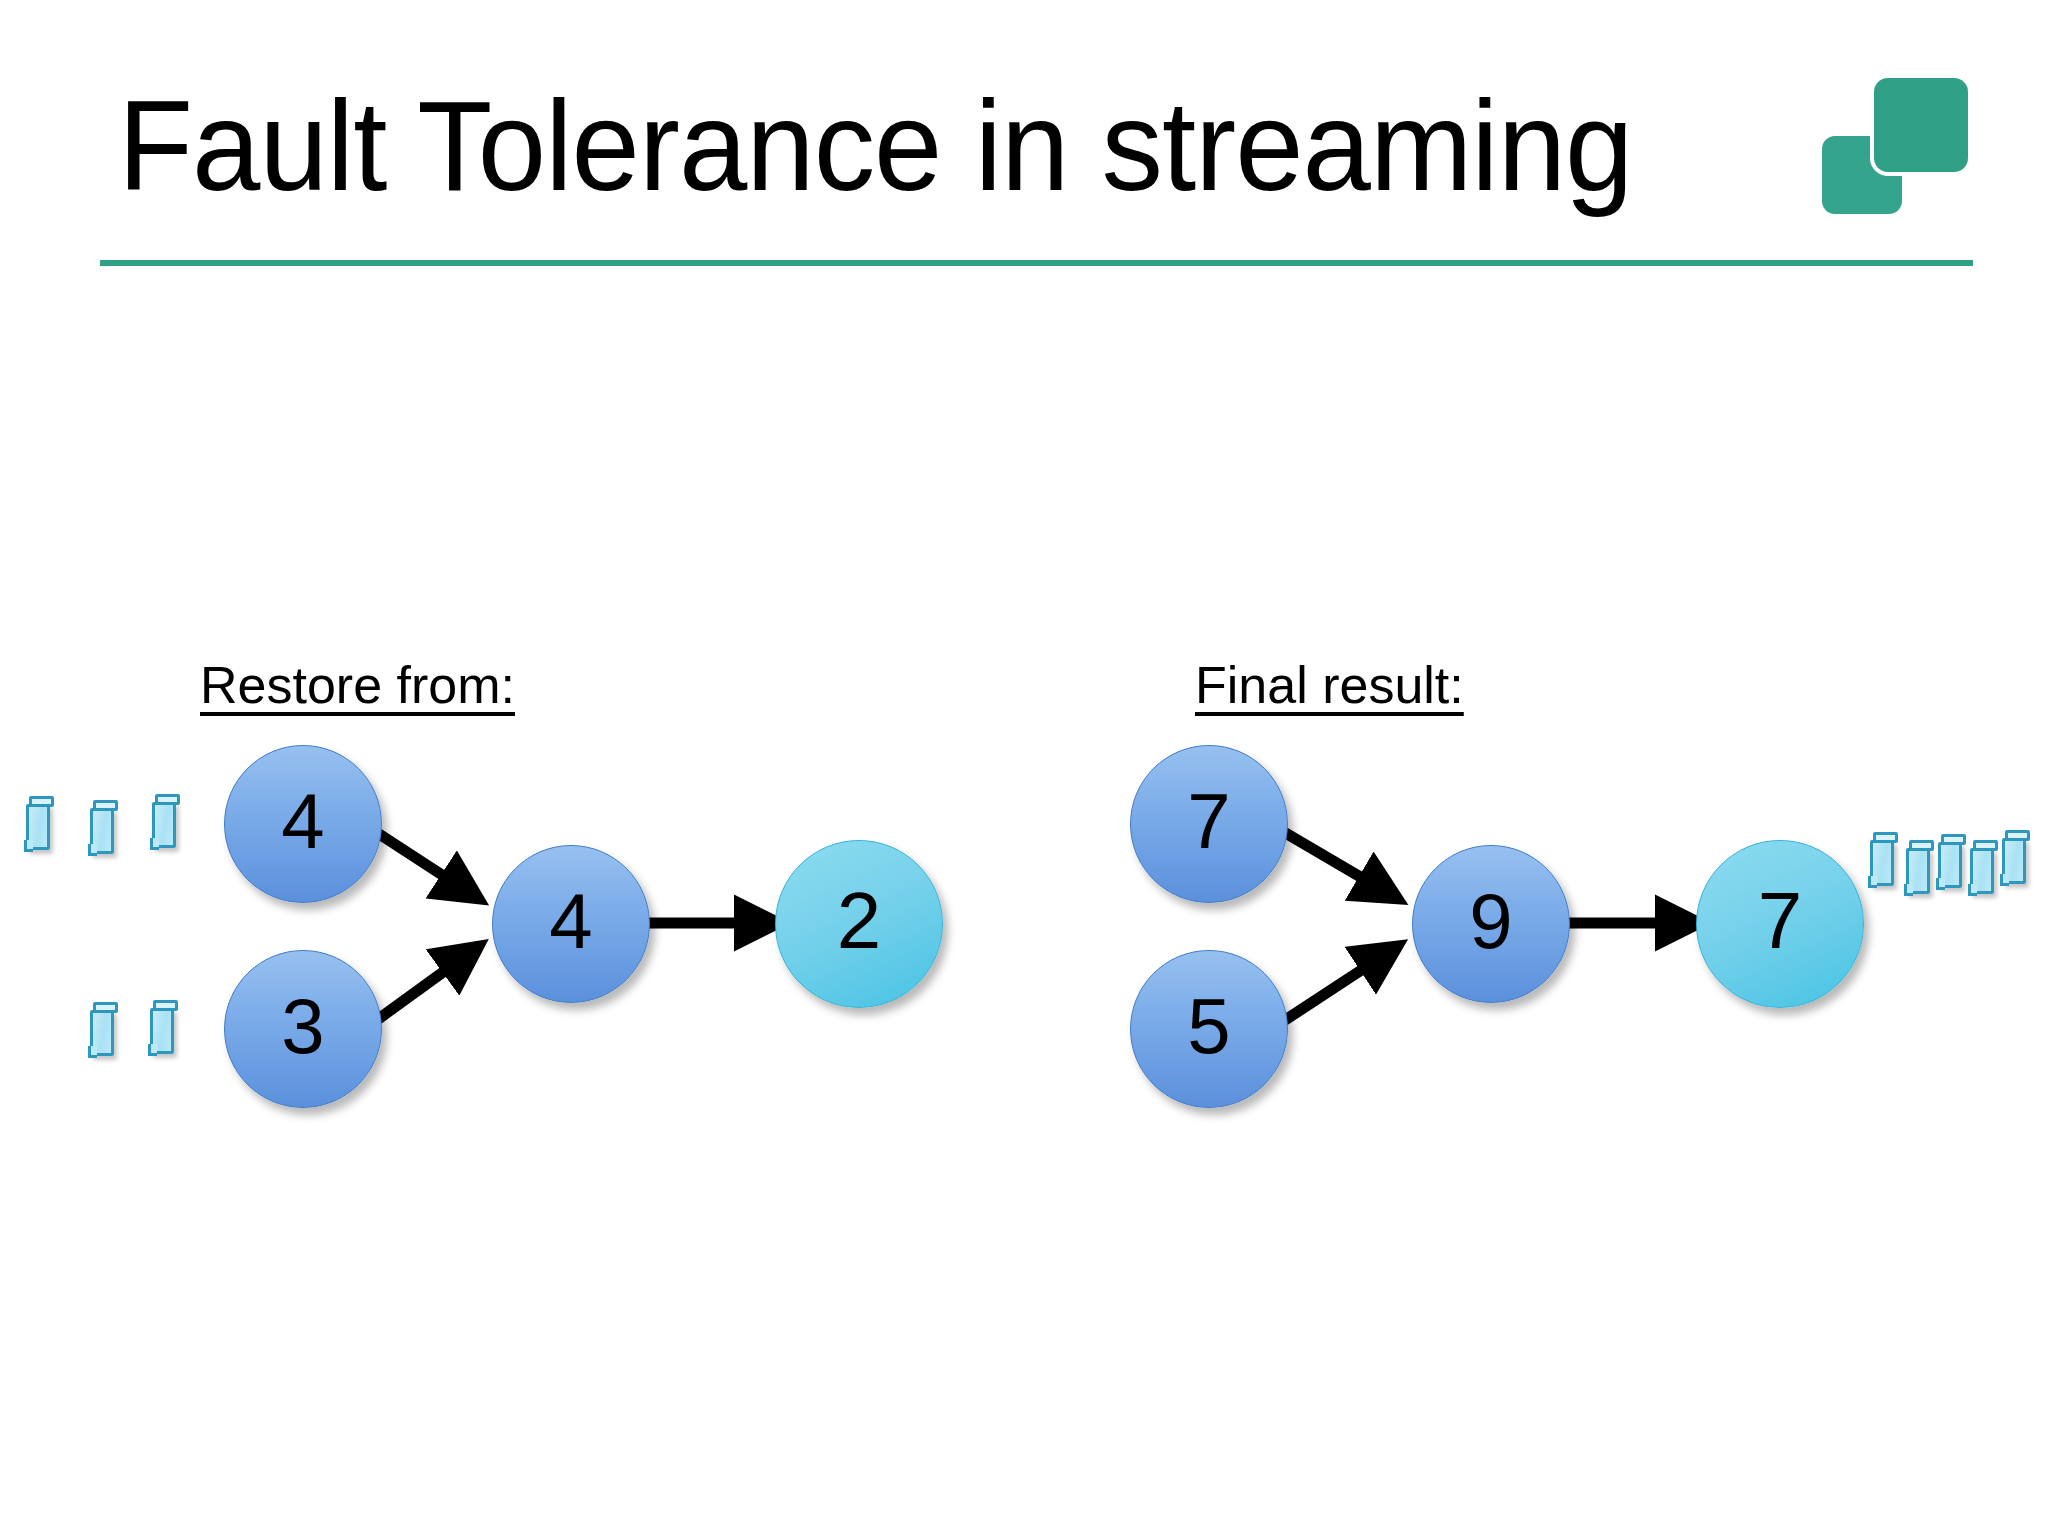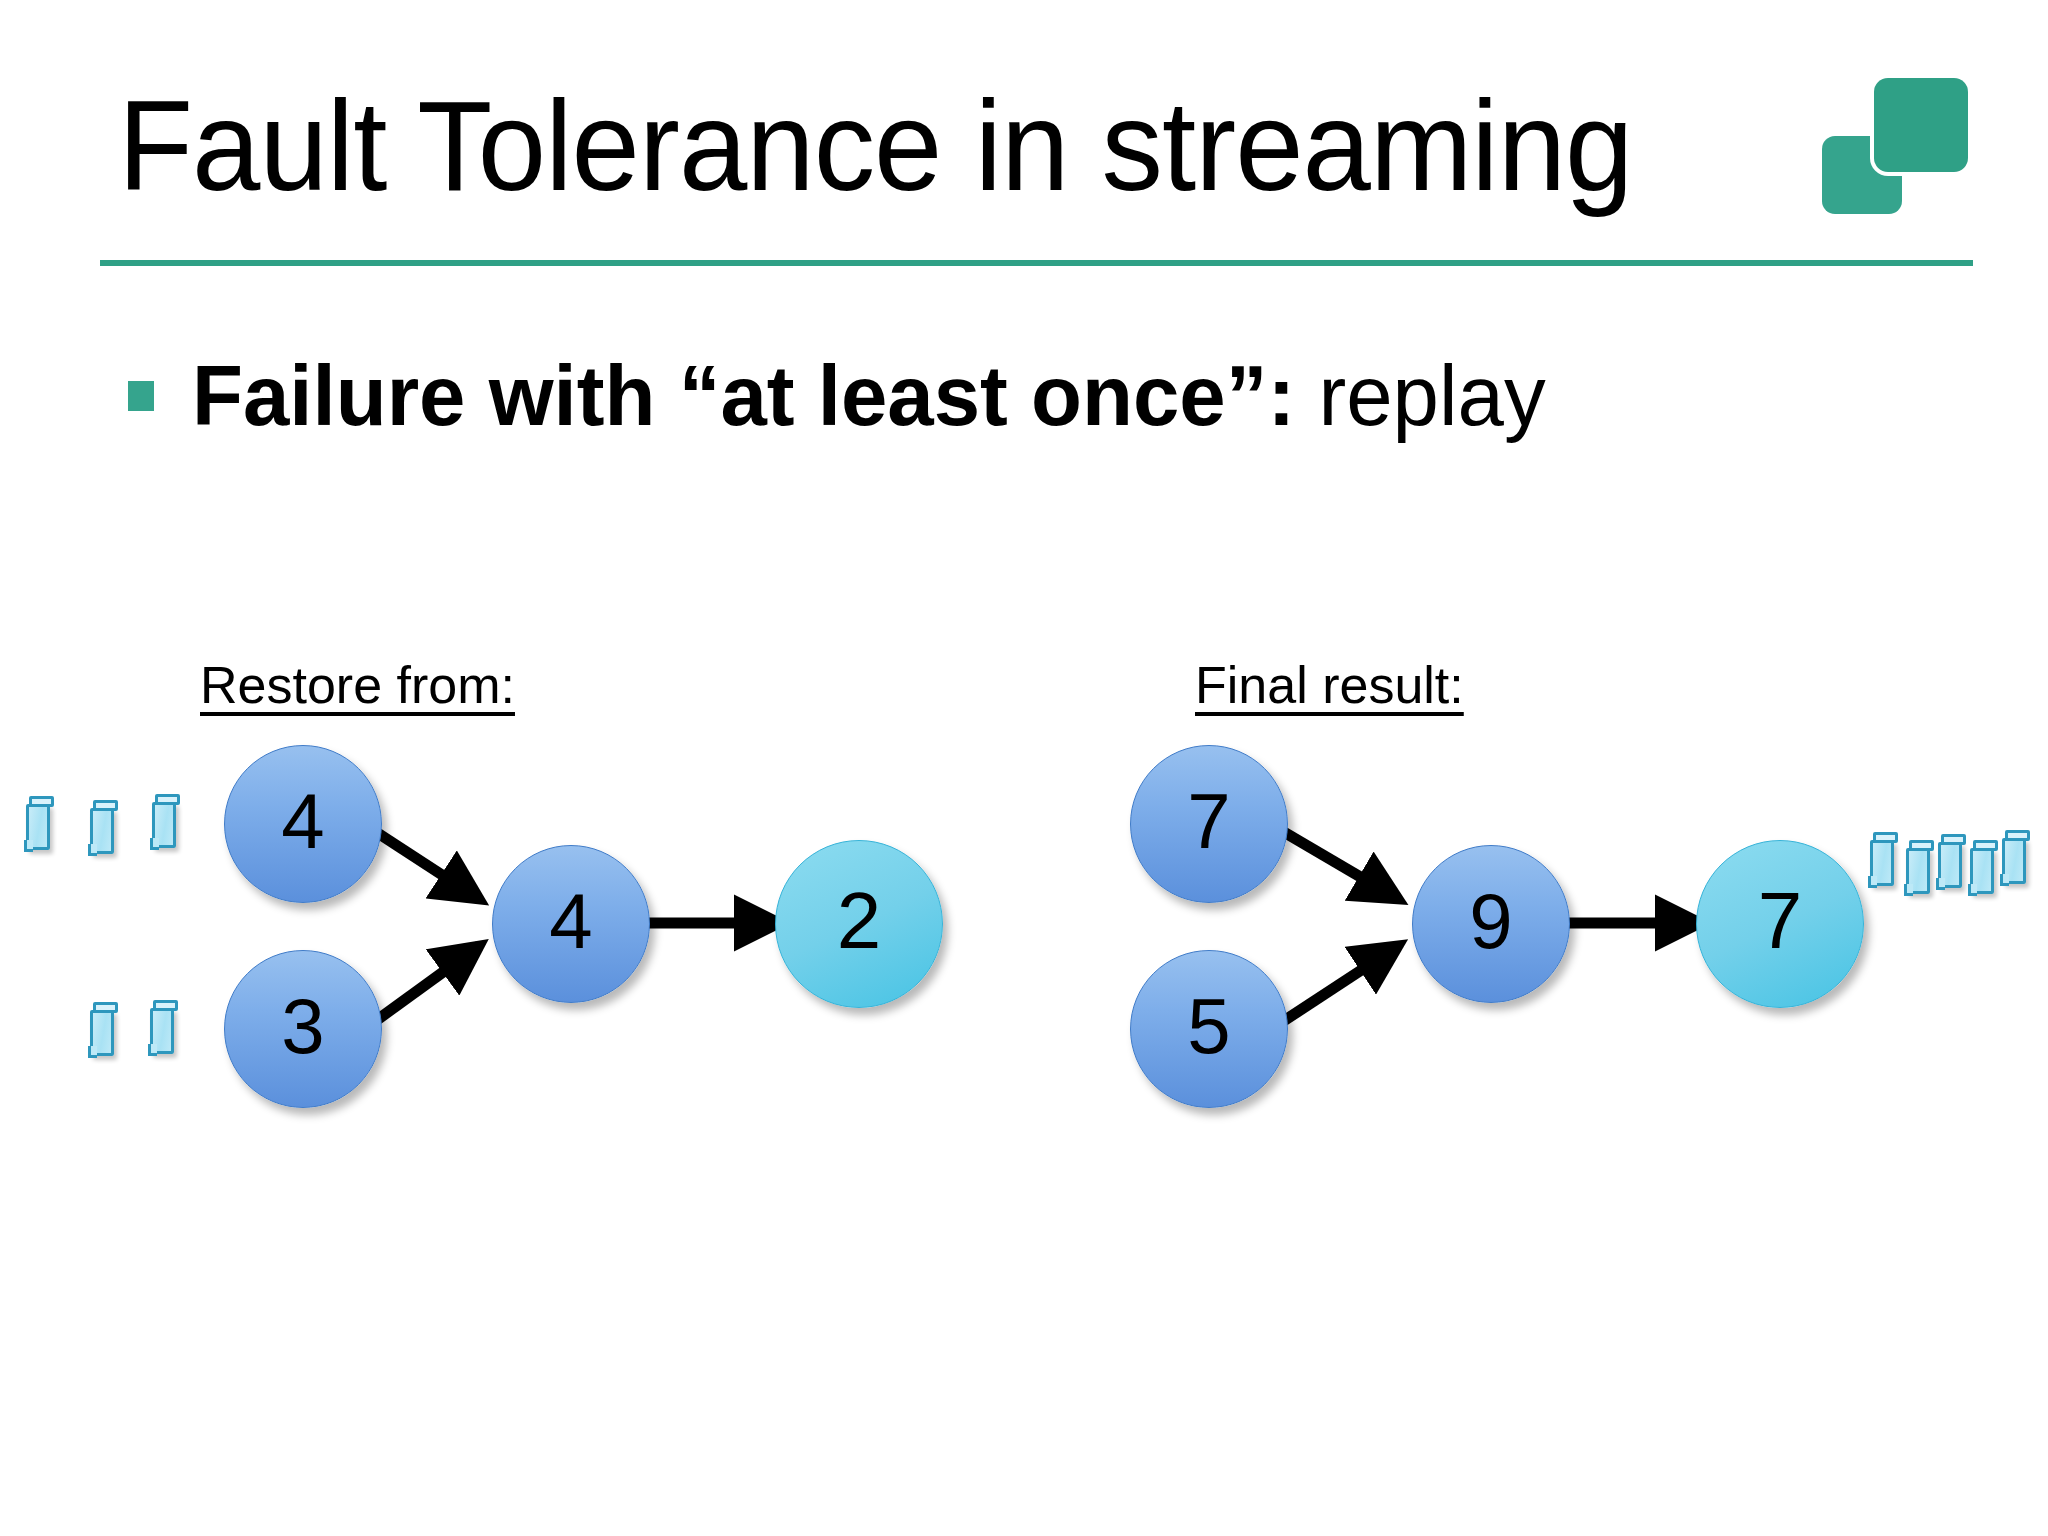--- a/index.html
+++ b/index.html
@@ -203,24 +203,20 @@
 <div id="slide">
 
   <div id="title">Fault Tolerance in streaming</div>
   <div id="title-rule"></div>
 
   <div id="logo">
     <div class="sq-small"></div>
     <div class="sq-big"></div>
   </div>
 
-  <div id="bullet-row">
-    <span id="bullet-marker"></span>
-    <span id="bullet-text"><span class="b">Failure with “at least once”:</span><span class="n"> replay</span></span>
-  </div>
 
   <div id="caption-final" class="caption">Final result:</div>
   <div id="caption-restore" class="caption">Restore from:</div>
 
   <svg id="edges" viewBox="0 0 2048 1536" xmlns="http://www.w3.org/2000/svg">
     <defs>
       <marker id="ah" markerWidth="5.2" markerHeight="5.2" refX="4.1" refY="2.6" orient="auto" markerUnits="strokeWidth">
         <path d="M0,0 L5.2,2.6 L0,5.2 Z" fill="#000000"></path>
       </marker>
     </defs>

